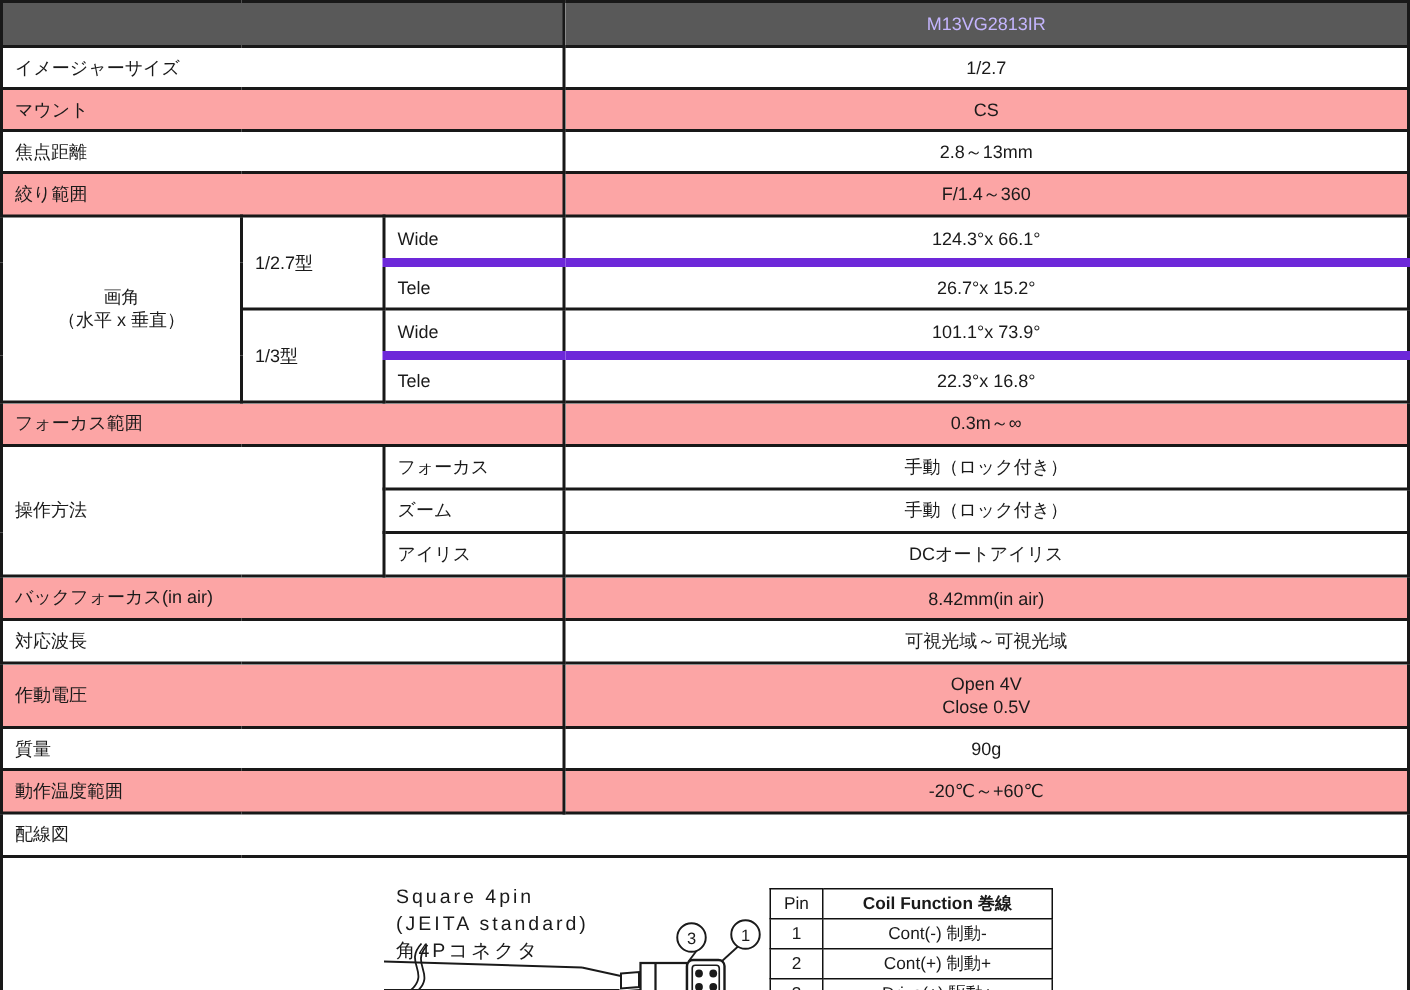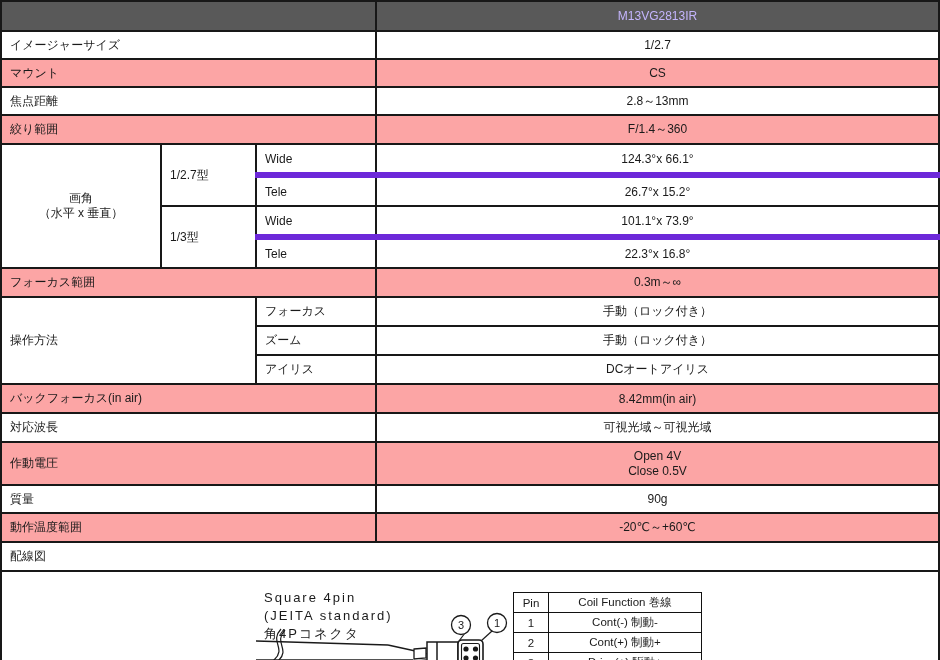--- a/index.html
+++ b/index.html
@@ -33,21 +33,21 @@
   .circ-num{font-size:11px;}
   table.pins{
     position:absolute;left:511px;top:20px;
     border-collapse:collapse;background:#fff;
     font-size:11.5px;
   }
   table.pins td{
     border:1.5px solid #111;height:19px;text-align:center;
     padding:0 6px;white-space:nowrap;
   }
-  table.pins td.fn{width:140px;}
+  table.pins td.fn{width:140px;font-weight:bold;}
   table.pins td.pincol{width:22px;}
 </style>
 </head>
 <body>
 
 <table class="spec">
   <colgroup>
       <col style="width:160px">
       <col style="width:95px">
       <col style="width:120px">

